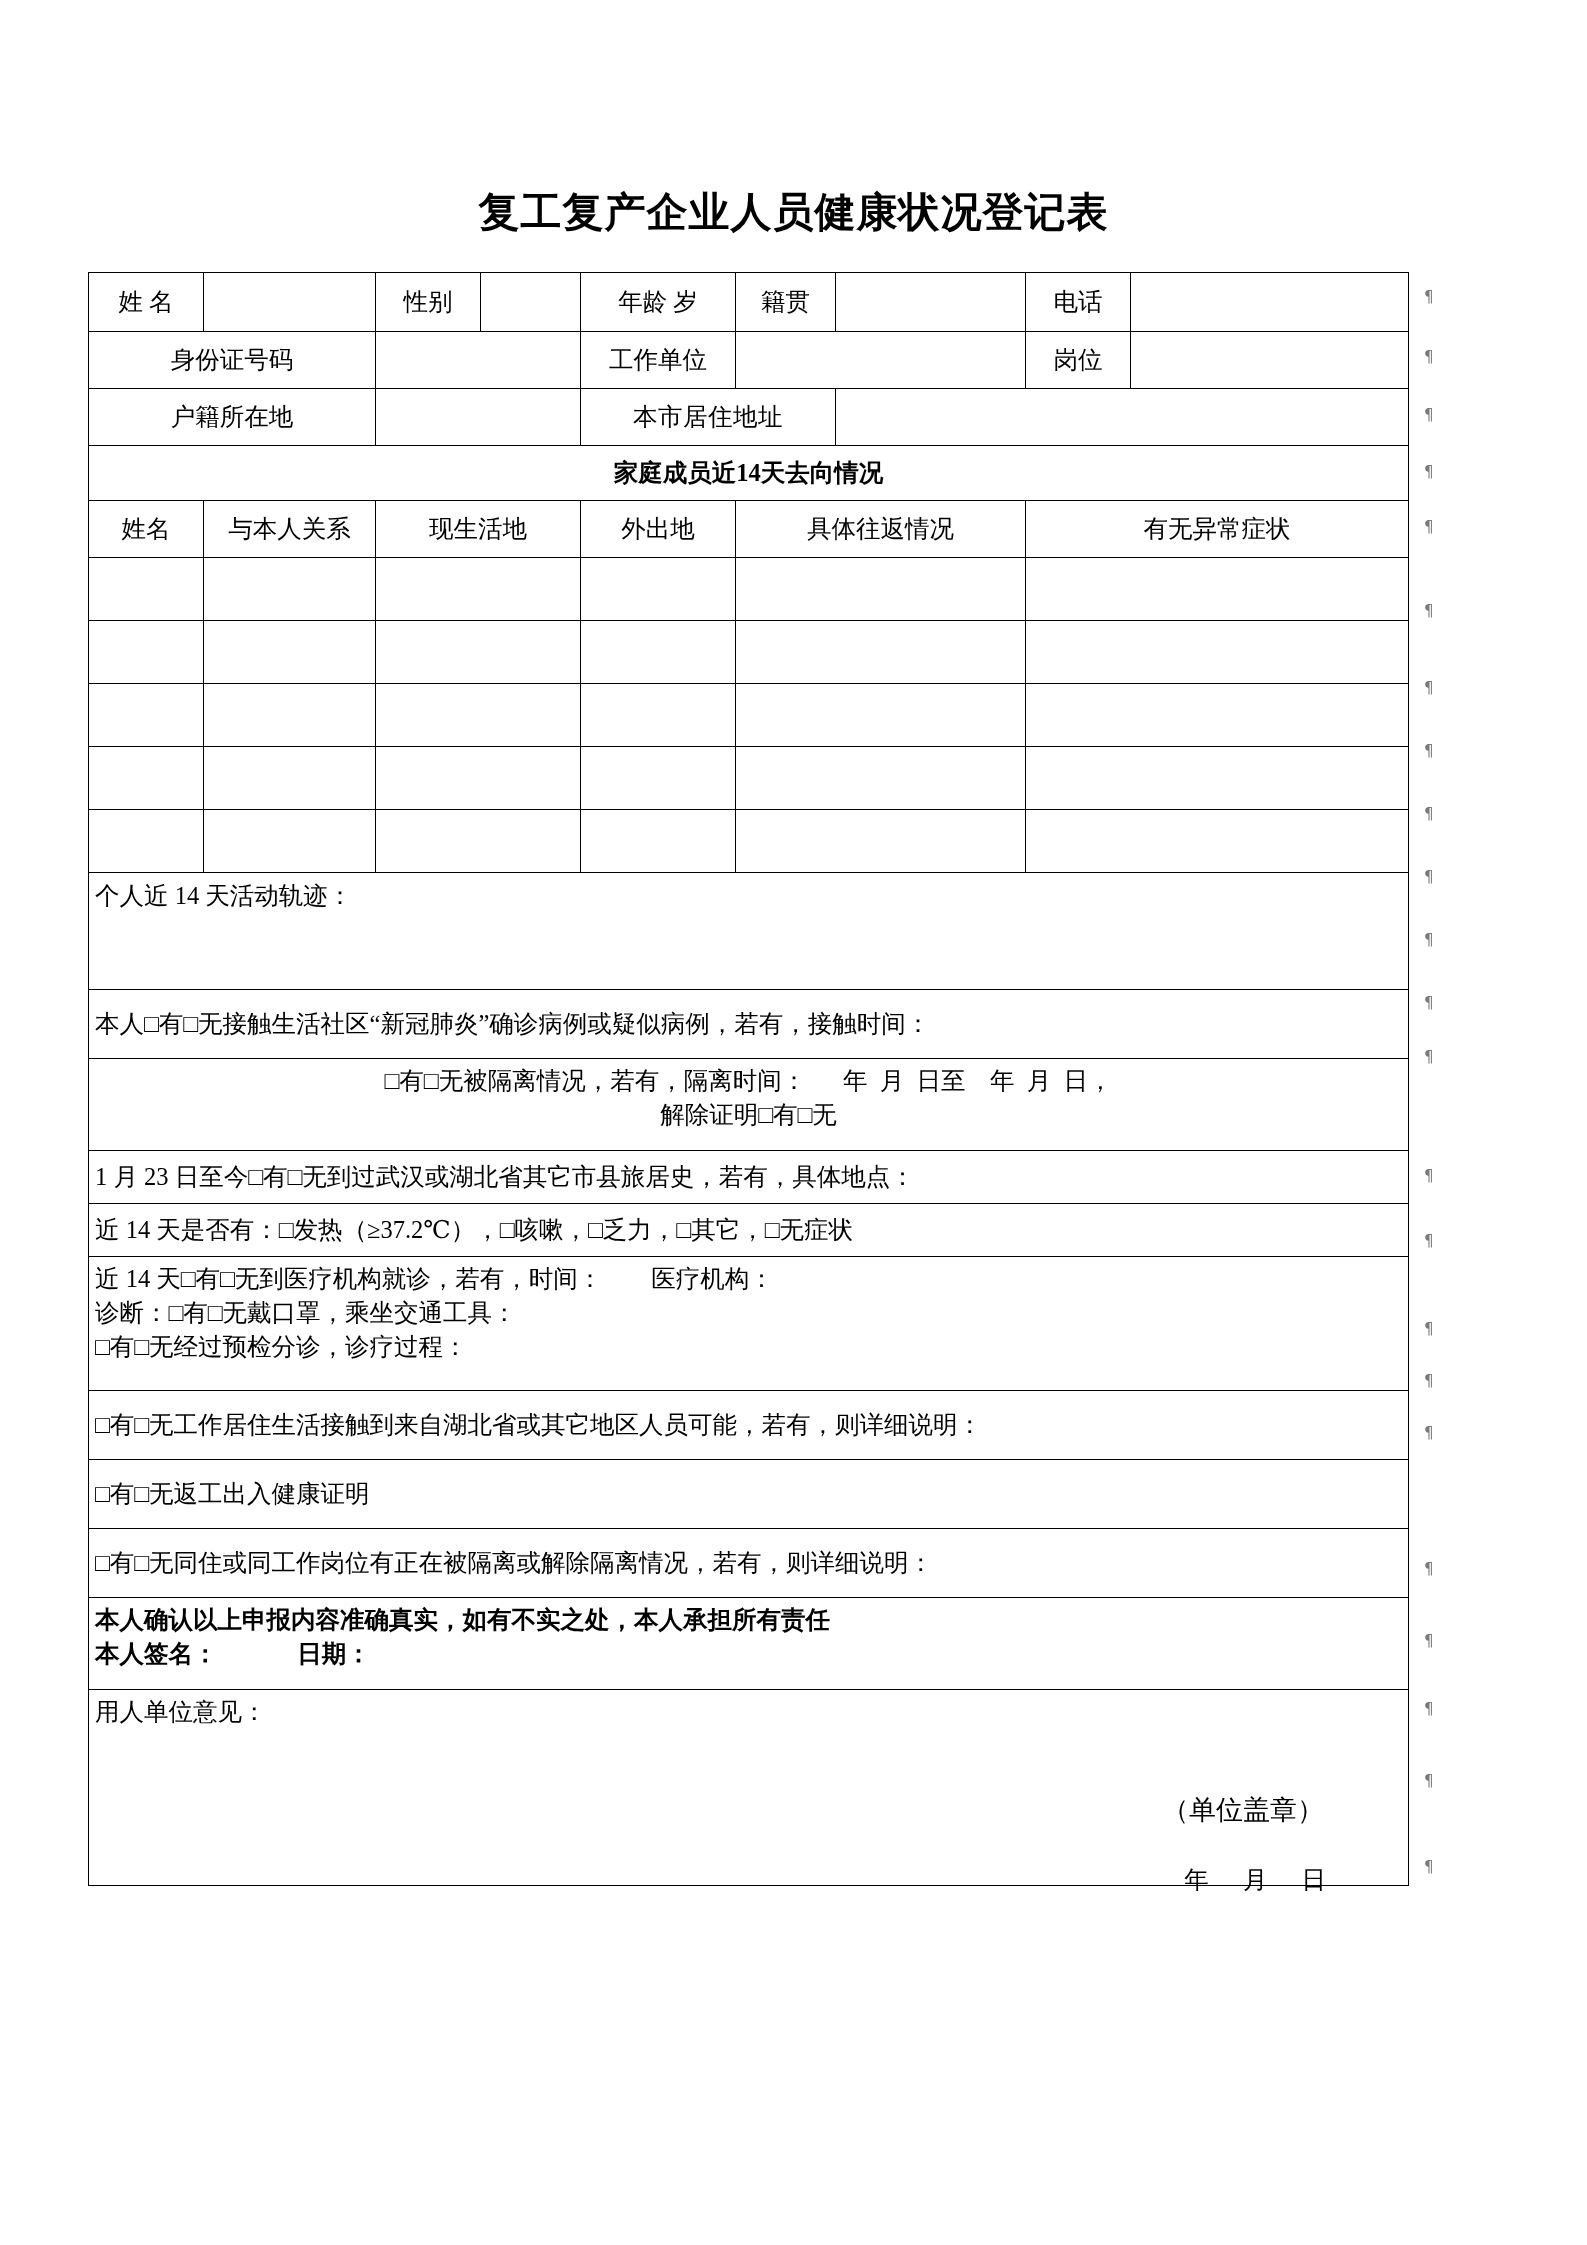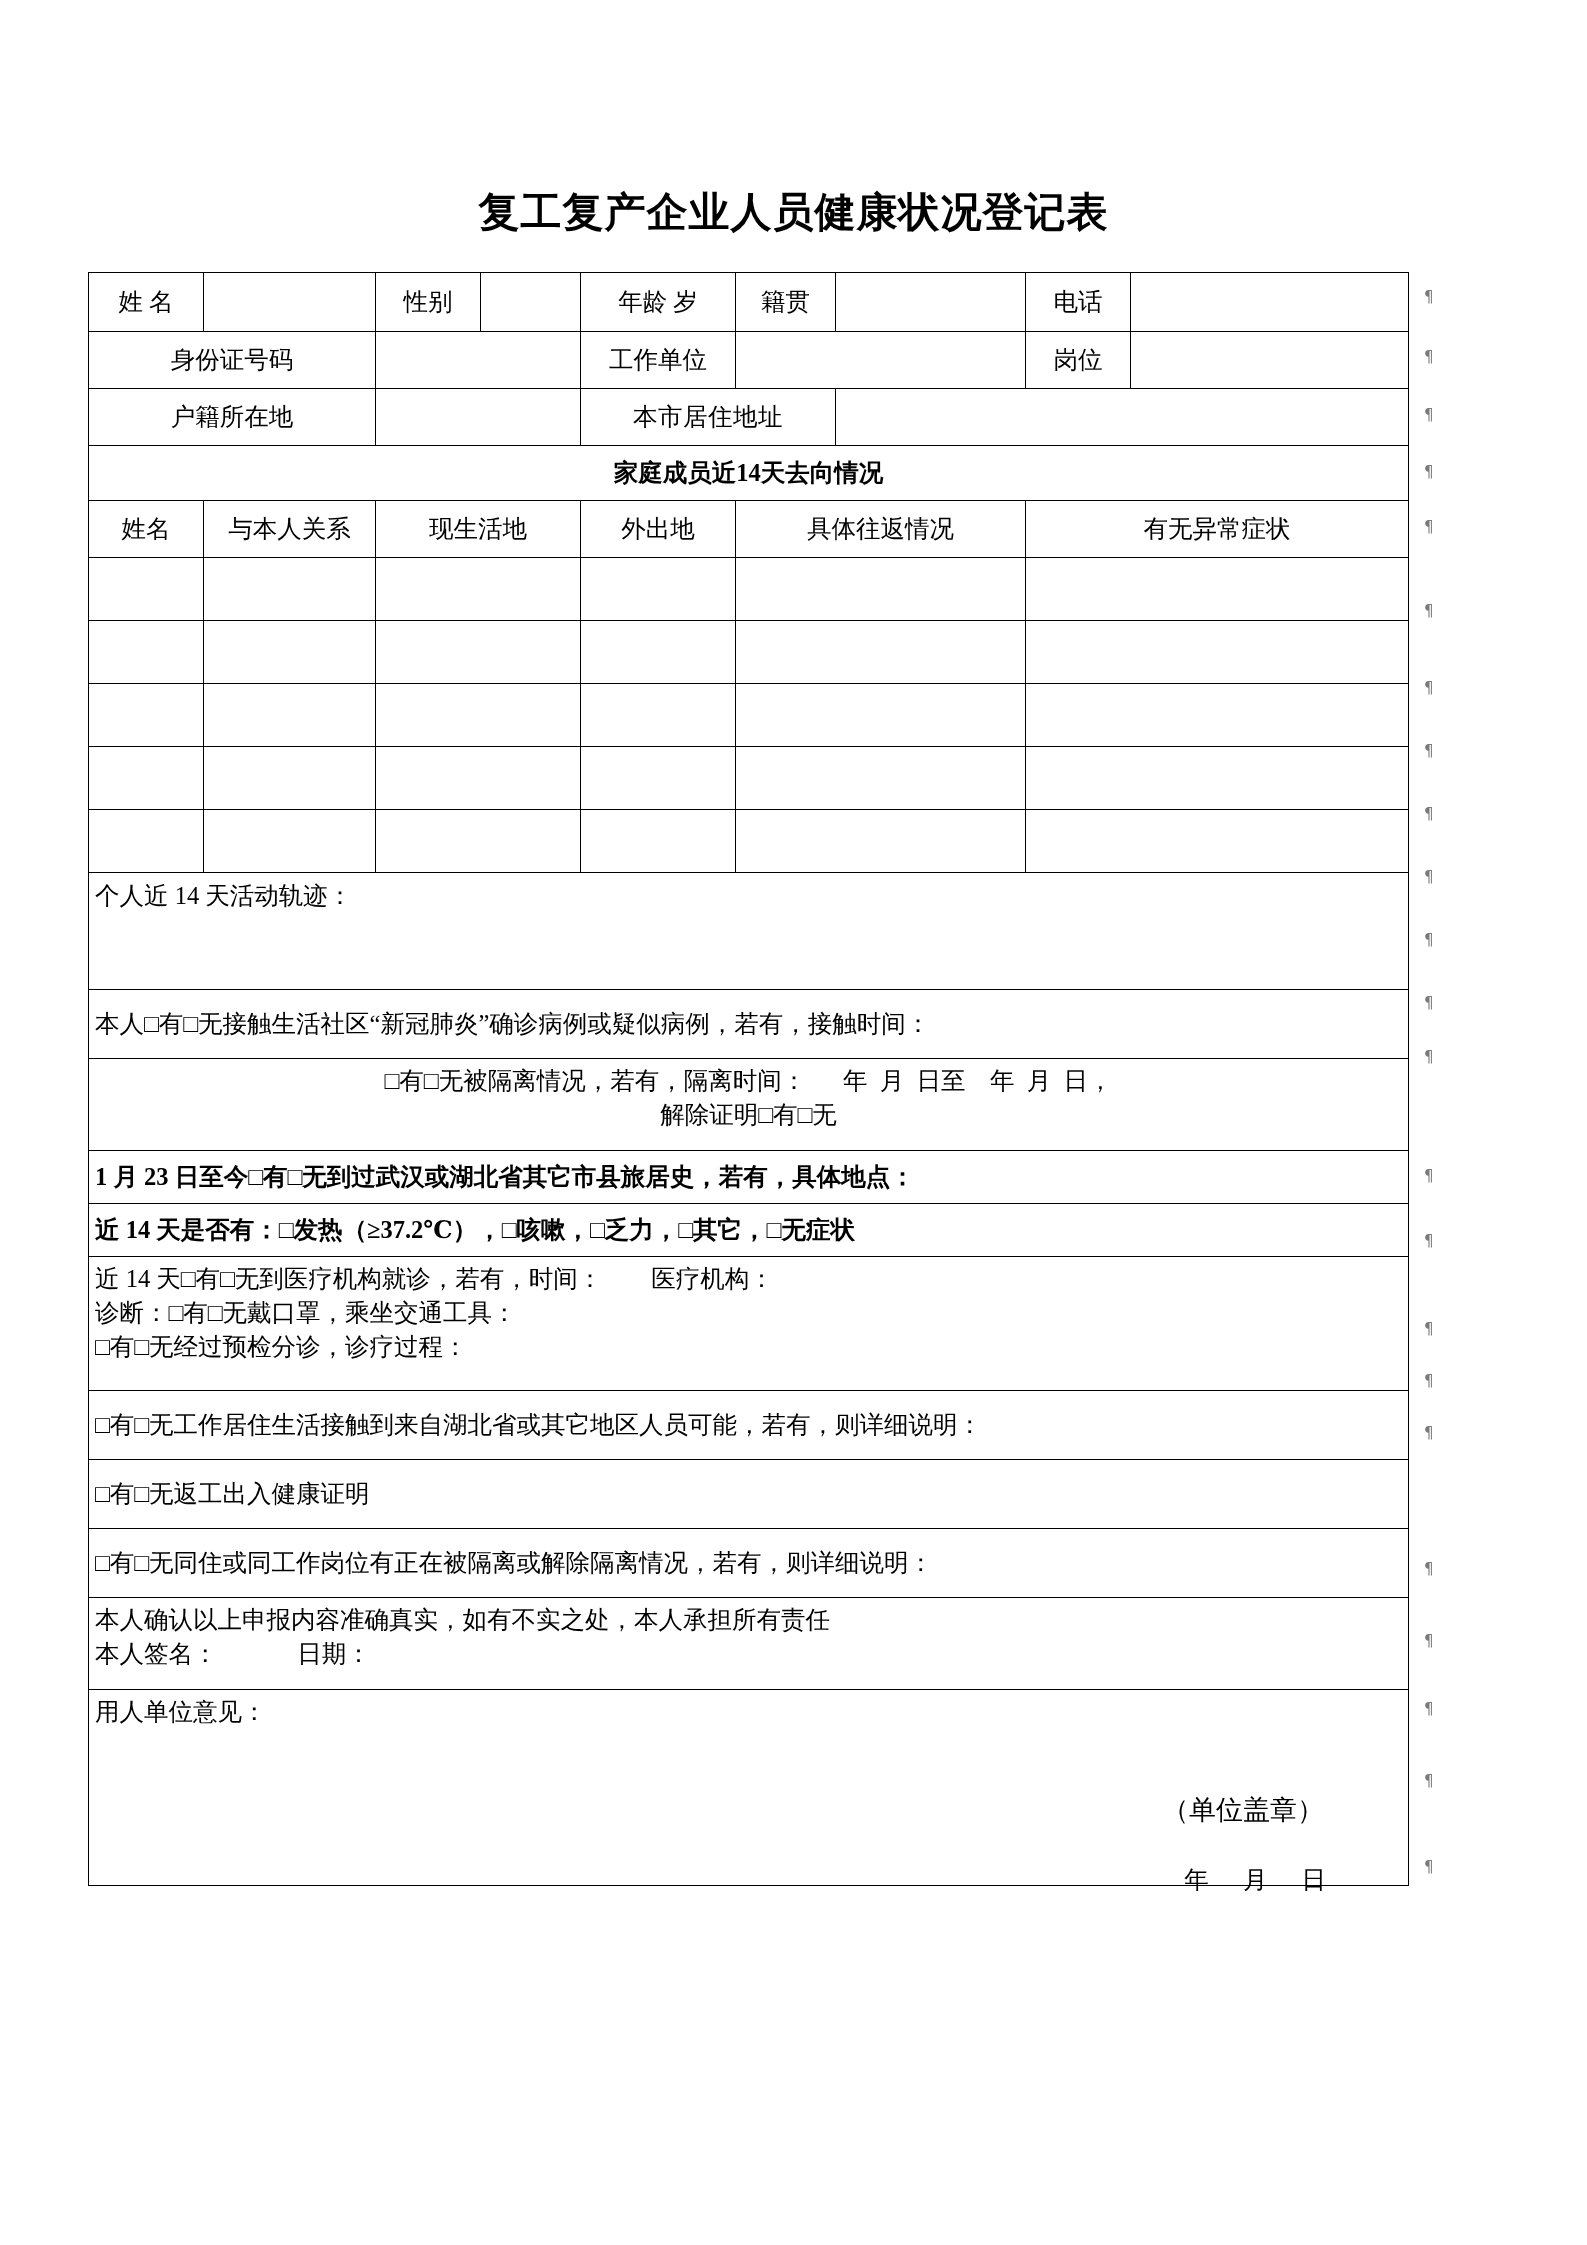--- a/index.html
+++ b/index.html
@@ -84,25 +84,25 @@
     text-align: left;
     padding-left: 8px;
     padding-right: 8px;
     line-height: 40px;
   }
   .txt p {
     margin: 0;
     white-space: pre-wrap;
   }
   .traj td { height: 110px; vertical-align: top; padding-top: 6px; }
-  .one-line td { height: 52px; font-weight: bold; }
+  .one-line td { height: 52px; }
   .two-line td { height: 86px; vertical-align: top; padding-top: 5px; text-align: center; }
   .three-line td { height: 128px; vertical-align: top; padding-top: 5px; }
   .stmt td { height: 68px; vertical-align: middle; }
-  .confirm td { height: 86px; vertical-align: top; padding-top: 5px; }
+  .confirm td { height: 86px; vertical-align: top; padding-top: 5px; font-weight: bold; }
   .opinion td { height: 190px; vertical-align: top; padding-top: 5px; }
 
   .opinion-inner {
     position: relative;
     height: 100%;
   }
   .seal-line {
     position: absolute;
     right: 78px;
     top: 98px;

